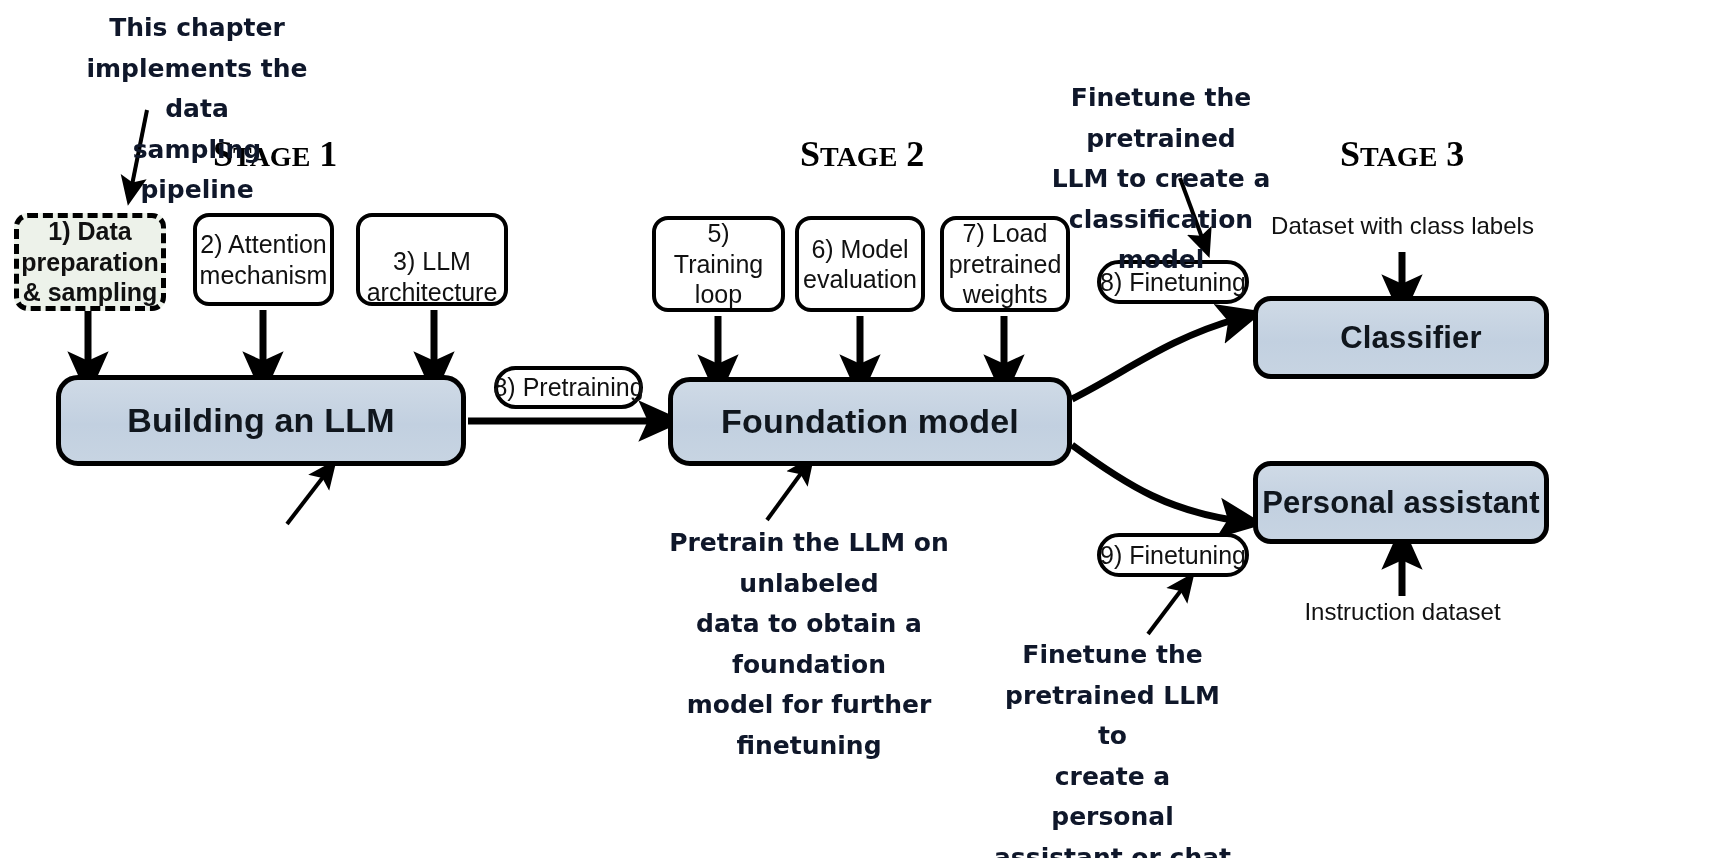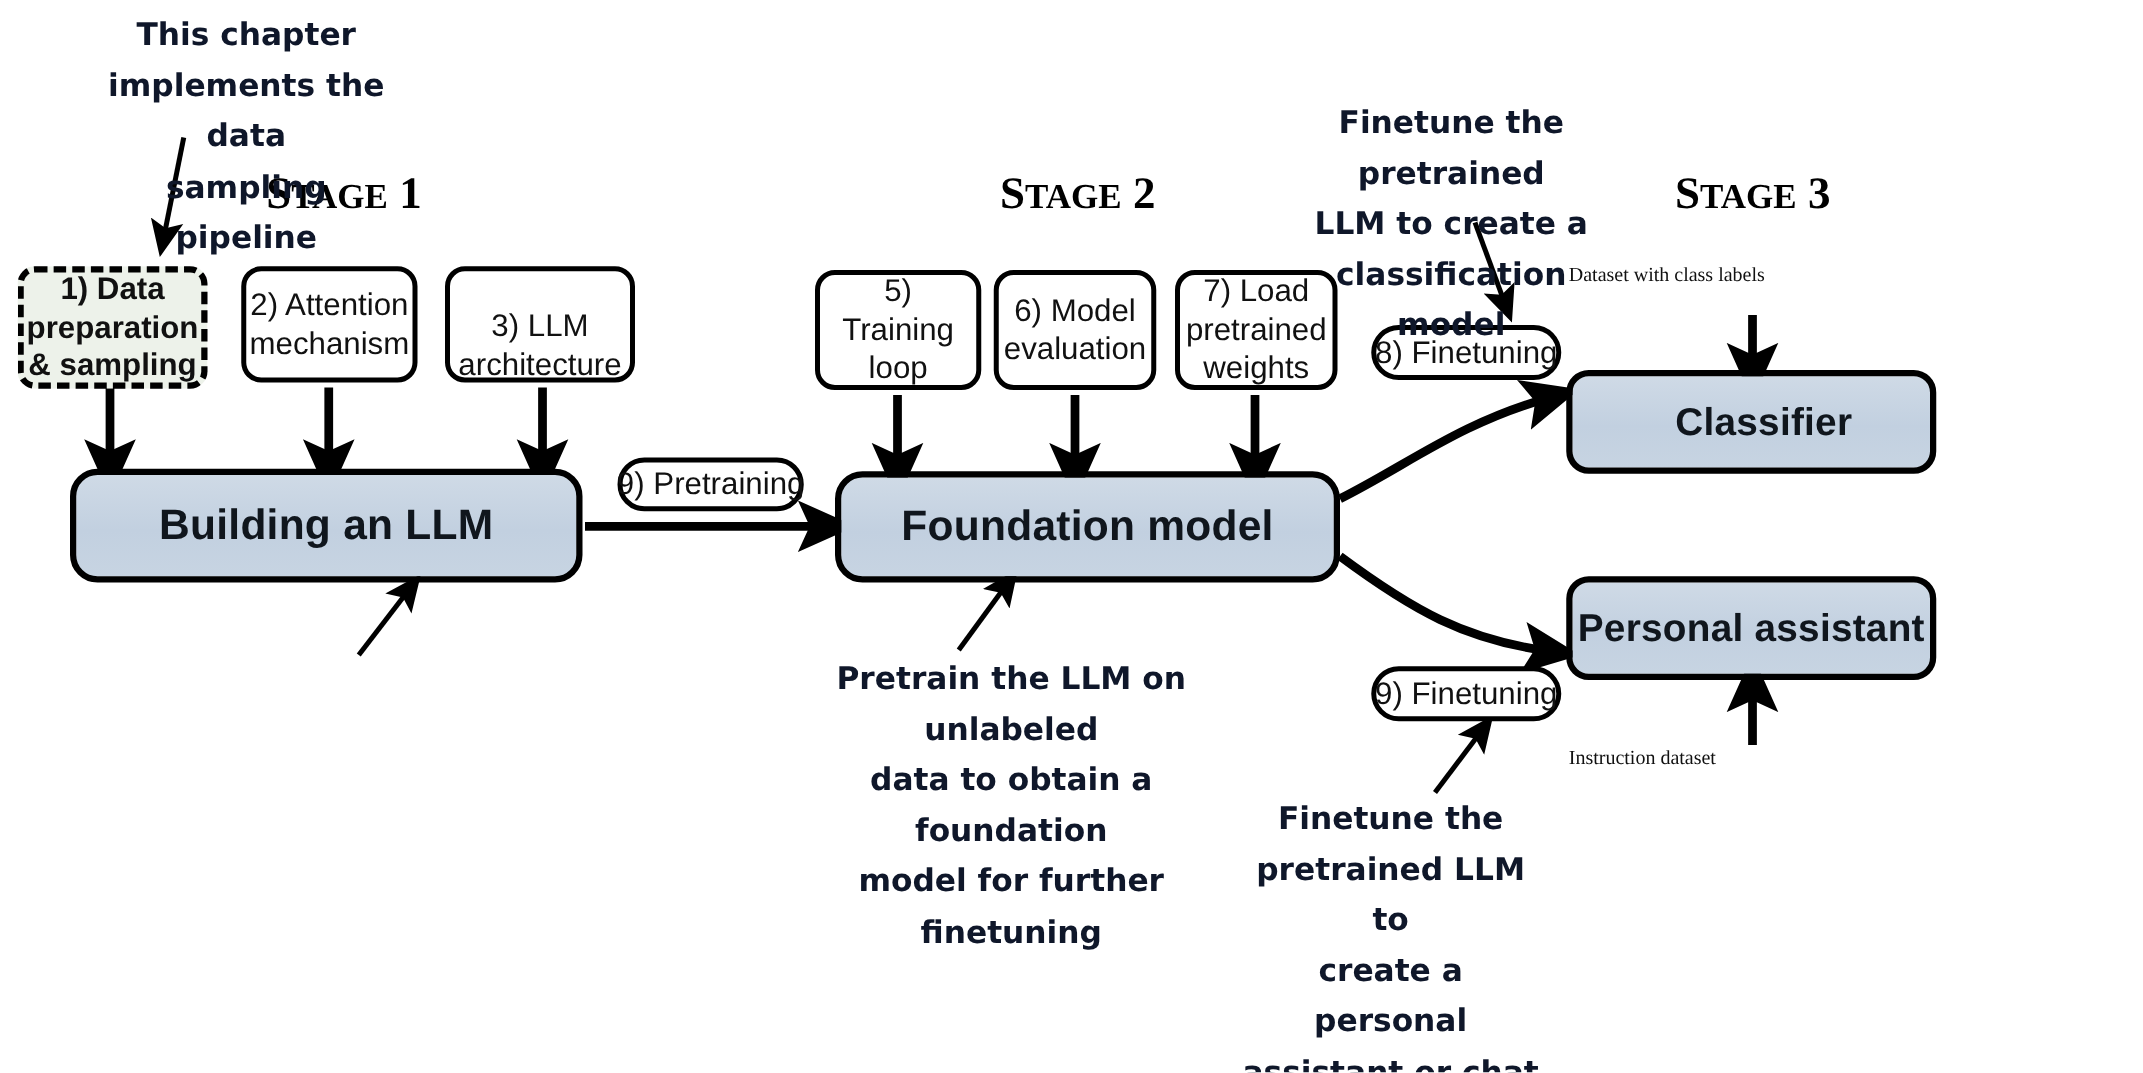--- a/index.html
+++ b/index.html
@@ -105,25 +105,24 @@
     font-size: 25px;
     line-height: 1.62;
     color: #0f172a;
     text-align: center;
     white-space: pre-line;
   }
 
   
   .caption {
     position: absolute;
-    font-size: 16px;
+    font-size: 24px;
     color: #111111;
-    text-align: left;
+    text-align: center;
     white-space: nowrap;
-    font-family: Liberation Serif, serif;
   }
 </style>
 </head>
 <body>
 
 <div id="stage">
 
   <svg class="layer" viewBox="0 0 1714 858">
     <defs>
       <marker id="arrowhead" markerWidth="7" markerHeight="7" refX="3.1" refY="3.2" orient="auto" markerUnits="strokeWidth">
@@ -205,21 +204,21 @@
 evaluation</span>
   </div>
 
   <div class="node chapter-box" style="left:940px; top:216px; width:130px; height:96px;">
     <span style="white-space:pre-line;">7) Load
 pretrained
 weights</span>
   </div>
 
   <div class="node pill" style="left:494px; top:366px; width:149px; height:43px;">
-    <span>9) Pretraining</span>
+    <span>8) Pretraining</span>
   </div>
 
   <div class="node pill" style="left:1097px; top:260px; width:152px; height:44px;">
     <span>8) Finetuning</span>
   </div>
 
   <div class="node pill" style="left:1097px; top:533px; width:152px; height:44px;">
     <span>9) Finetuning</span>
   </div>
 

